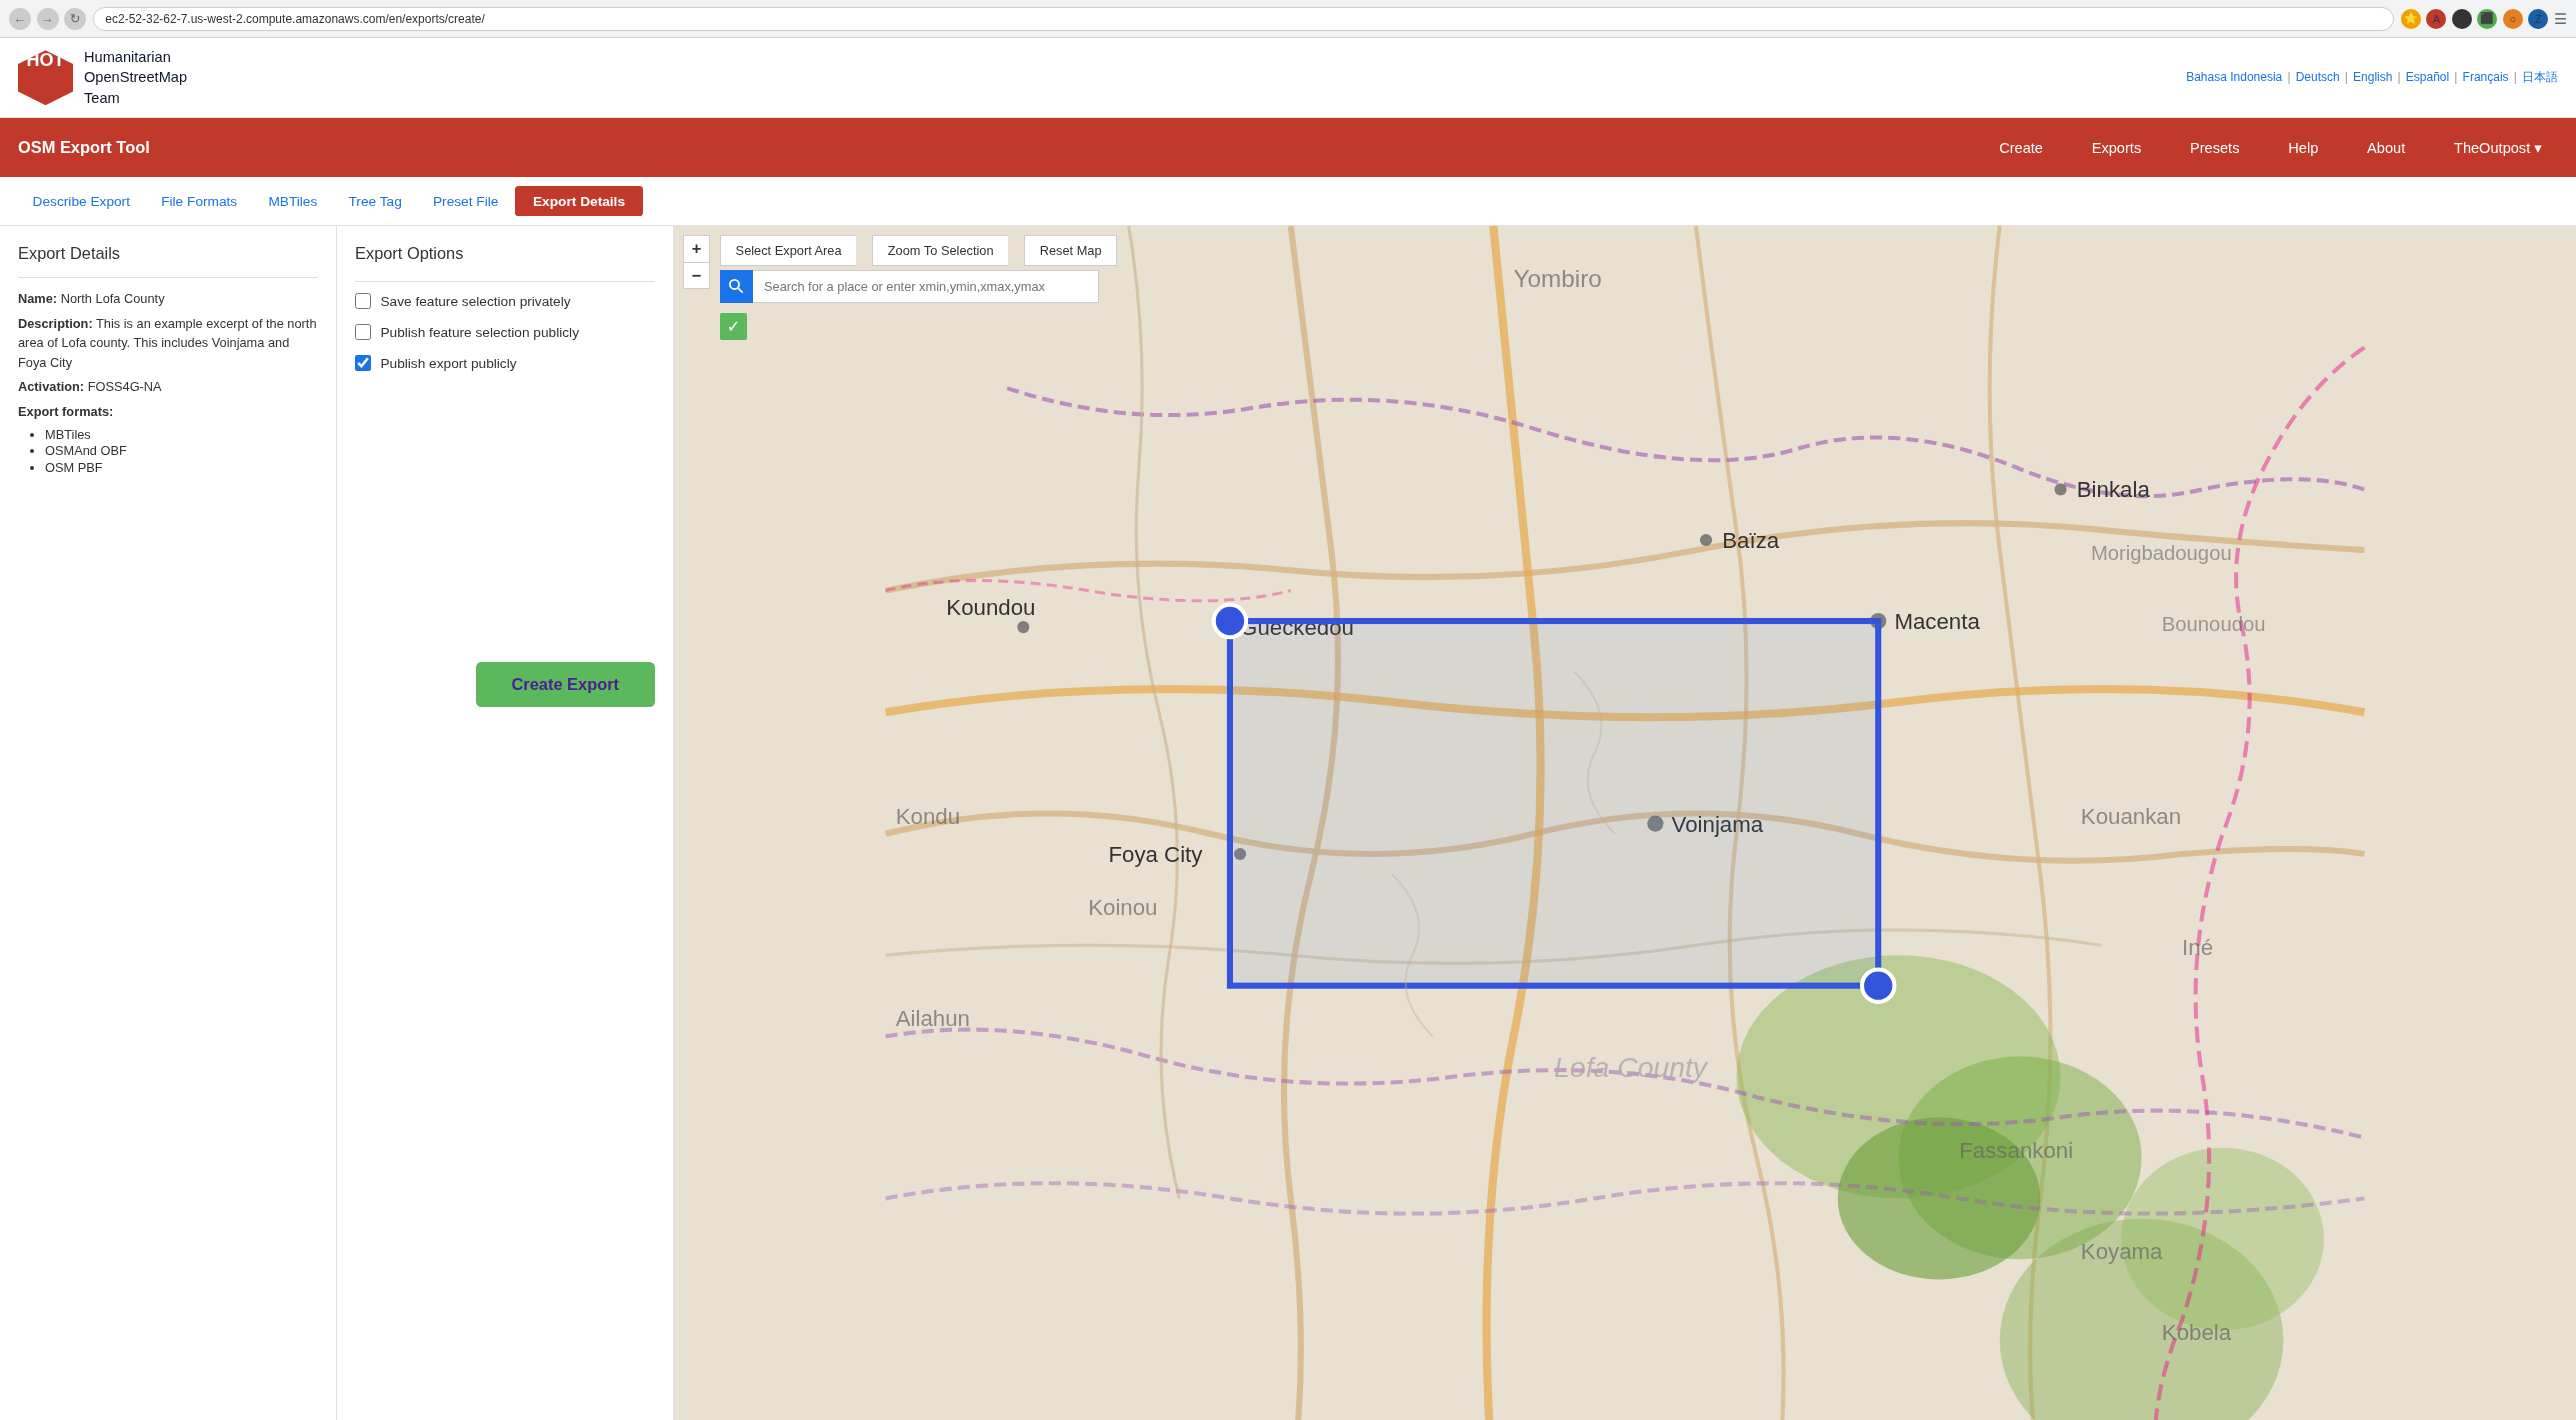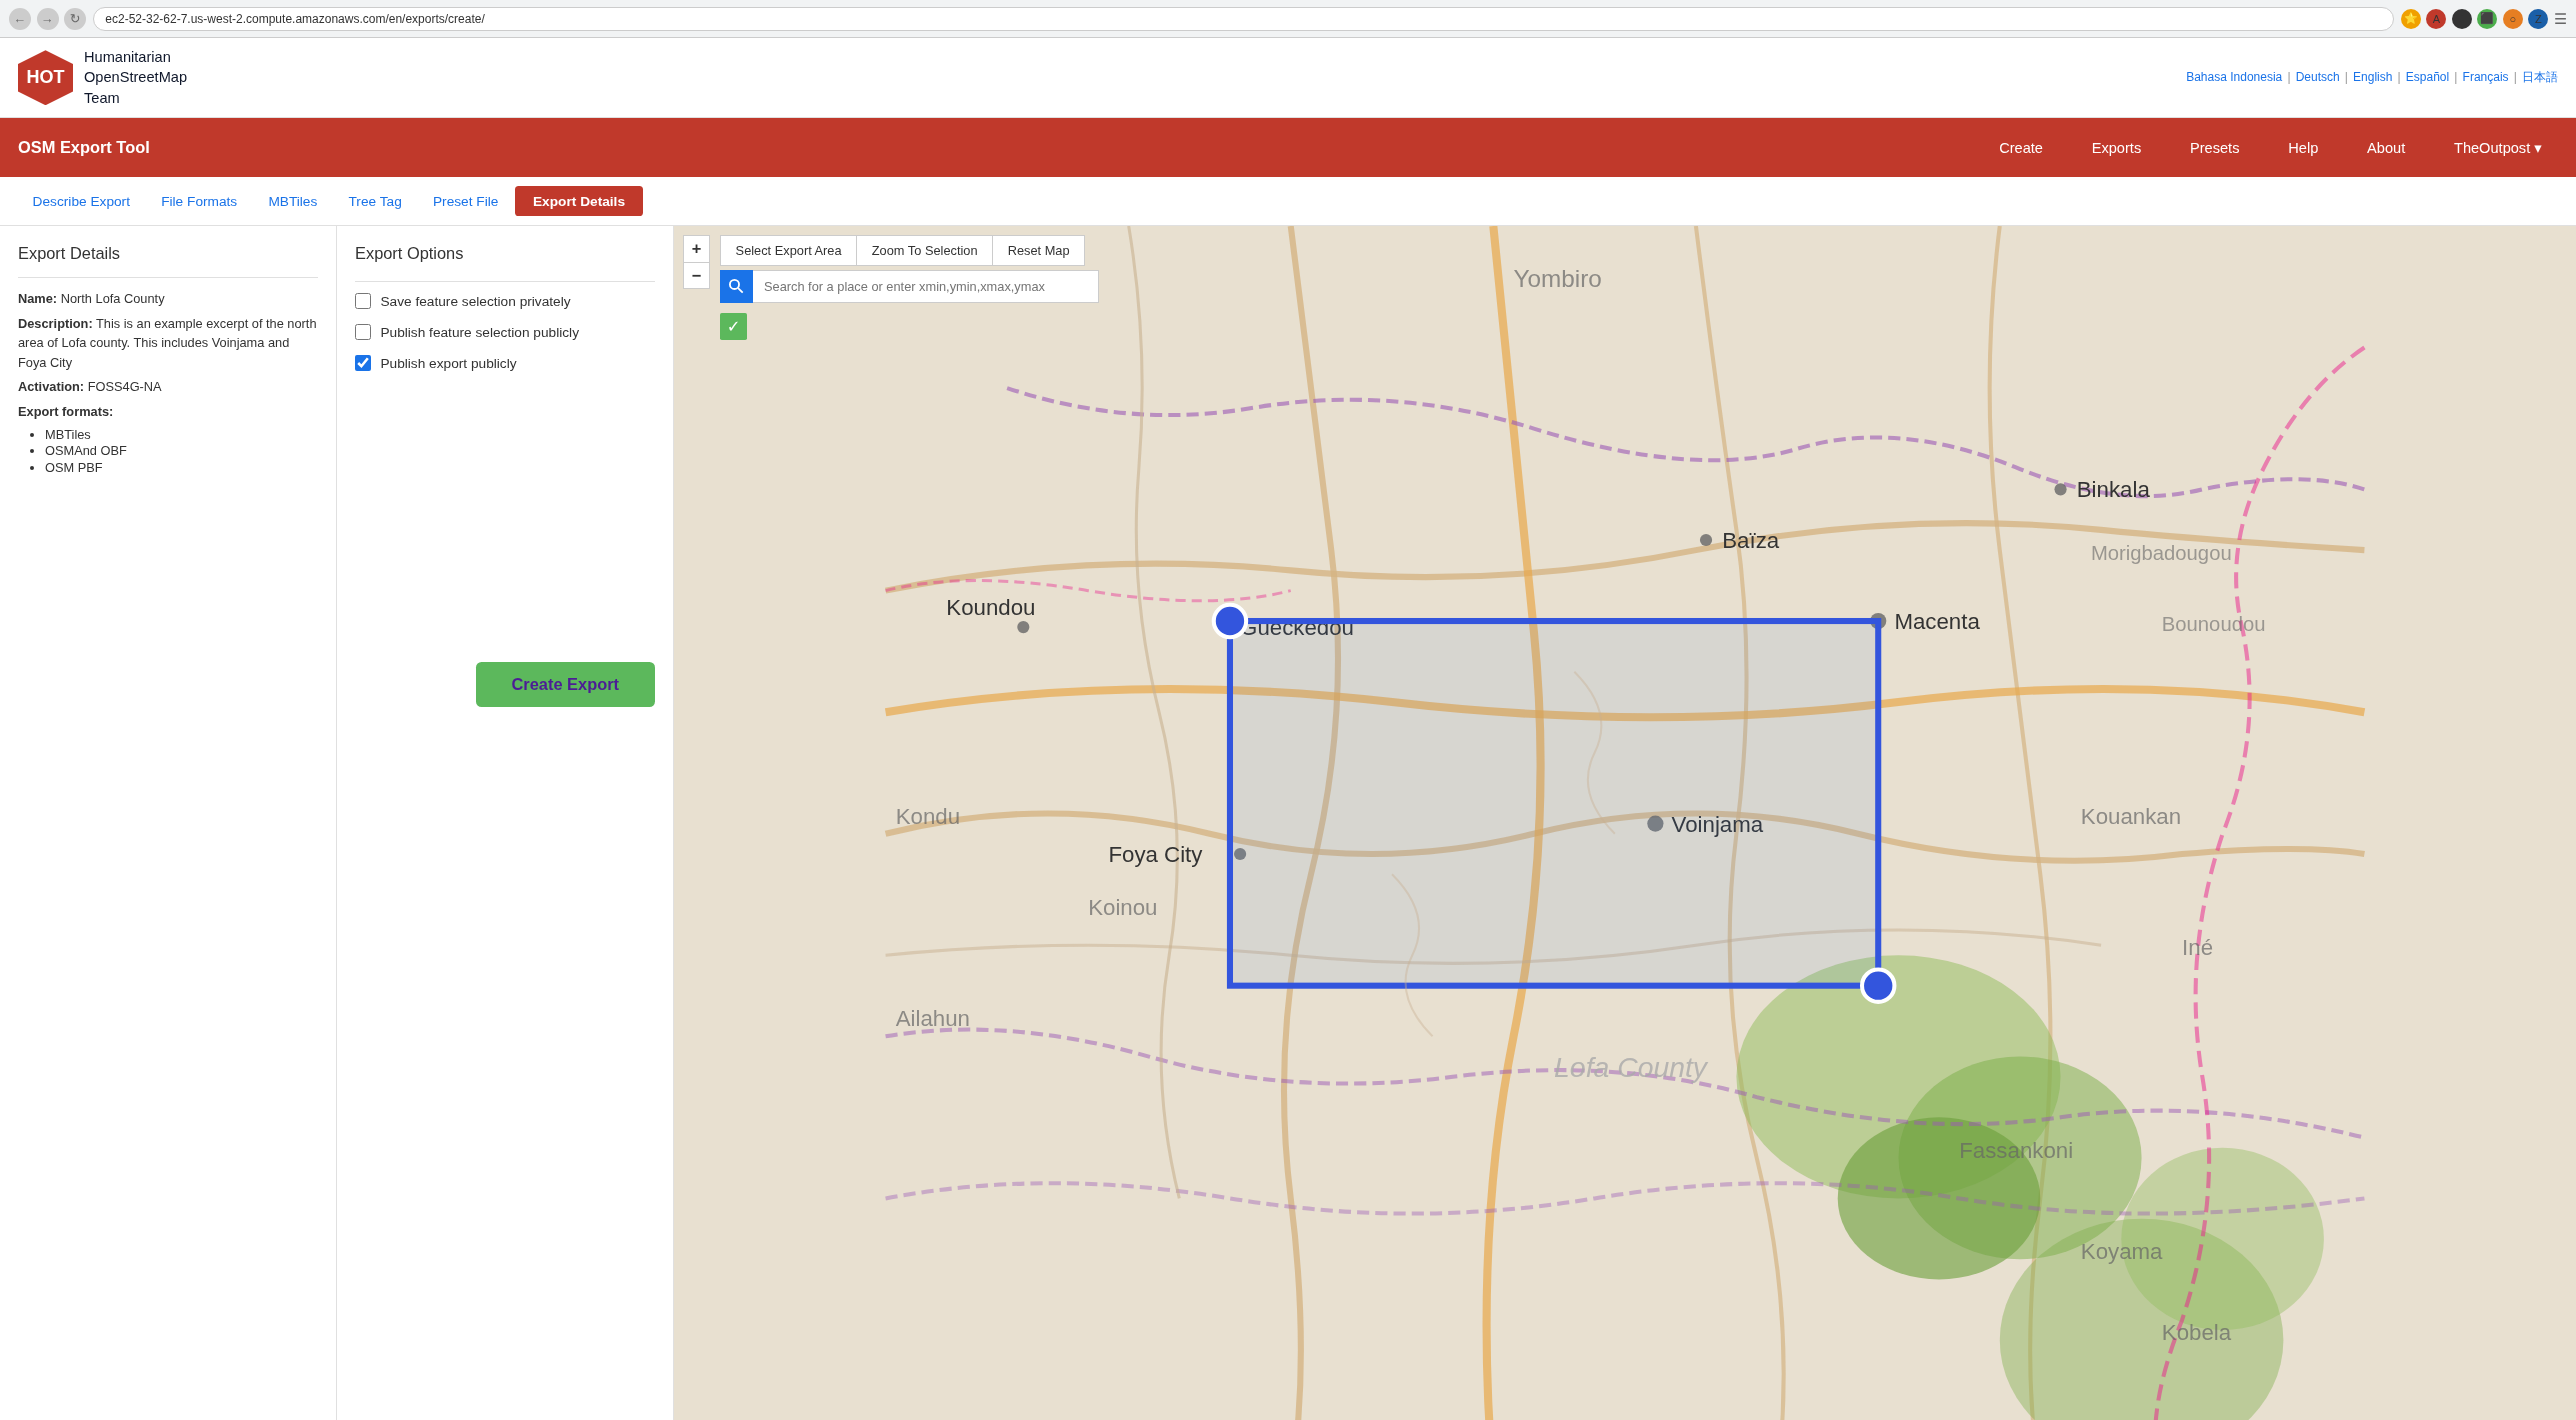--- a/index.html
+++ b/index.html
@@ -32,21 +32,21 @@
     
     .hot-header {
       display: flex; align-items: center; justify-content: space-between;
       padding: 9px 18px; border-bottom: 0.9px solid #e0e0e0;
       background: #fff;
     }
     .hot-logo { display: flex; align-items: center; gap: 11px; }
     .hot-hexagon {
       width: 55px; height: 55px; background: #c0392b;
       clip-path: polygon(50% 0%, 100% 25%, 100% 75%, 50% 100%, 0% 75%, 0% 25%);
-      display: flex; align-items: center; justify-content: center;
+      display: flex; justify-content: center;
       color: white; font-weight: bold; font-size: 18px;
     }
     .hot-title { font-size: 14.6px; color: #0f172a; line-height: 1.4; }
     .lang-links { font-size: 12px; }
     .lang-links a { color: #1a73e8; text-decoration: none; }
     .lang-sep { color: #999; margin: 0 1.8px; }
 
     
     .nav-bar {
       background: #c0392b; padding: 0 18px;
@@ -116,21 +116,21 @@
       display: flex; flex-direction: column;
     }
     .zoom-btn {
       width: 27px; height: 27px; background: white; border: 0.9px solid #ccc;
       cursor: pointer; font-size: 16.4px; display: flex; align-items: center;
       justify-content: center; font-weight: bold; color: #333;
     }
     .zoom-btn:first-child { border-bottom: none; }
     .map-buttons-row {
       position: absolute; top: 9px; left: 46px; z-index: 10;
-      display: flex; gap: 0;
+      display: flex; gap: 16px;
     }
     .map-btn {
       background: white; border: 0.9px solid #ccc; padding: 7.3px 14.6px;
       cursor: pointer; font-size: 12.8px; color: #333; white-space: nowrap;
     }
     .map-btn:not(:last-child) { border-right: none; }
     .map-search-row {
       position: absolute; top: 44px; left: 46px; z-index: 10;
       display: flex; align-items: center;
     }

